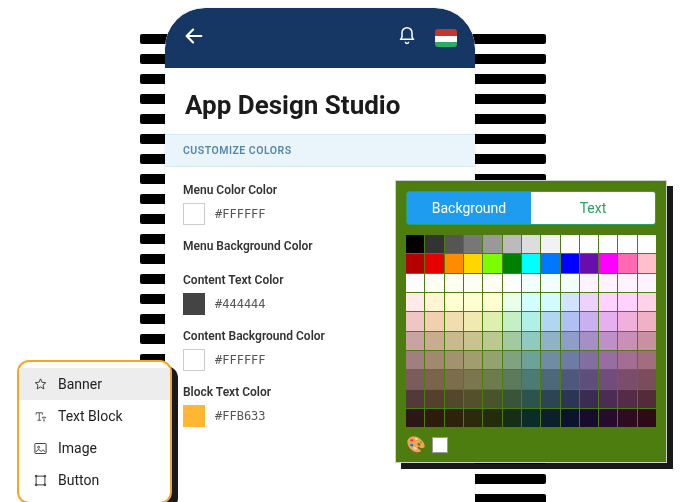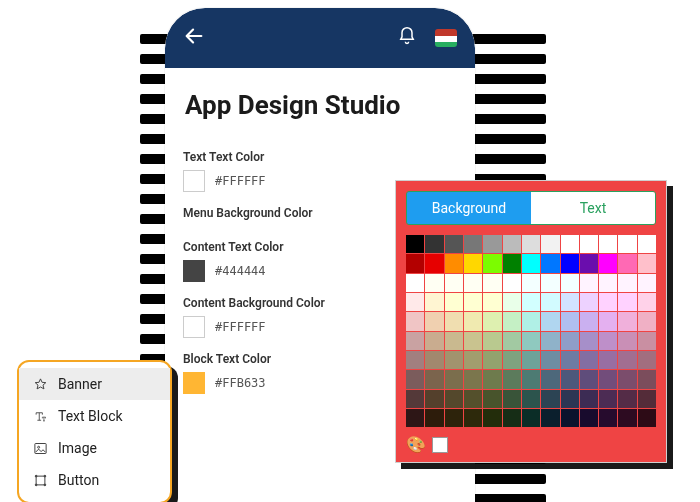--- a/index.html
+++ b/index.html
@@ -43,21 +43,21 @@
     position:absolute; left:17px; top:360px; width:155px; background:#fff;
     border:2px solid #f5a623; border-radius:12px; padding:6px 0; z-index:5;
     box-shadow: 6px 6px 0 rgba(0,0,0,.9);
   }
   .widget-menu .item { display:flex; align-items:center; gap:10px; padding:8px 14px; font-size:14px; color:#222; cursor:pointer;}
   .widget-menu .item.sel { background:#ededed;}
   .widget-menu svg { width:15px; height:15px; stroke:#444; fill:none; stroke-width:1.6;}
 
   
   .picker {
-    position:absolute; left:395px; top:180px; width:272px; background:#ef4444;
+    position:absolute; left:395px; top:180px; width:272px; background:#4d7c0f;
     border:1px solid #d0d0d0; z-index:6; box-shadow:6px 6px 0 rgba(0,0,0,.9);
     padding:10px 10px 8px;
   }
   .seg { display:flex; border:1px solid #2aa15f; border-radius:3px; overflow:hidden; margin-bottom:10px;}
   .seg div { flex:1; text-align:center; padding:8px 0; font-size:14px; cursor:pointer;}
   .seg .on { background:#1e9df0; color:#fff;}
   .seg .off { background:#fff; color:#2aa15f;}
 
   .grid { display:flex; flex-direction:column; gap:1px;}
   .grid .row { display:flex; gap:1px;}
@@ -114,24 +114,25 @@
       </span>
       <div class="thumb"></div>
     </div>
   </div>
 
   <div class="title-area">
     <h1>App Design Studio</h1>
   </div>
 
 
+  <div class="section-header">CUSTOMIZE COLORS</div>
 
   <div class="color-list" id="color-list">
       <div class="color-item">
-        <div class="lbl">Text Text Color</div>
+        <div class="lbl">Menu Color Color</div>
         <div class="color-row">
           <div class="swatch" style="background: rgb(255, 255, 255); border-color: rgb(204, 204, 204);"></div>
           <div class="hex">#FFFFFF</div>
         </div>
       </div>
       <div class="color-item">
         <div class="lbl">Menu Background Color</div>
       </div>
       <div class="color-item">
         <div class="lbl">Content Text Color</div>

